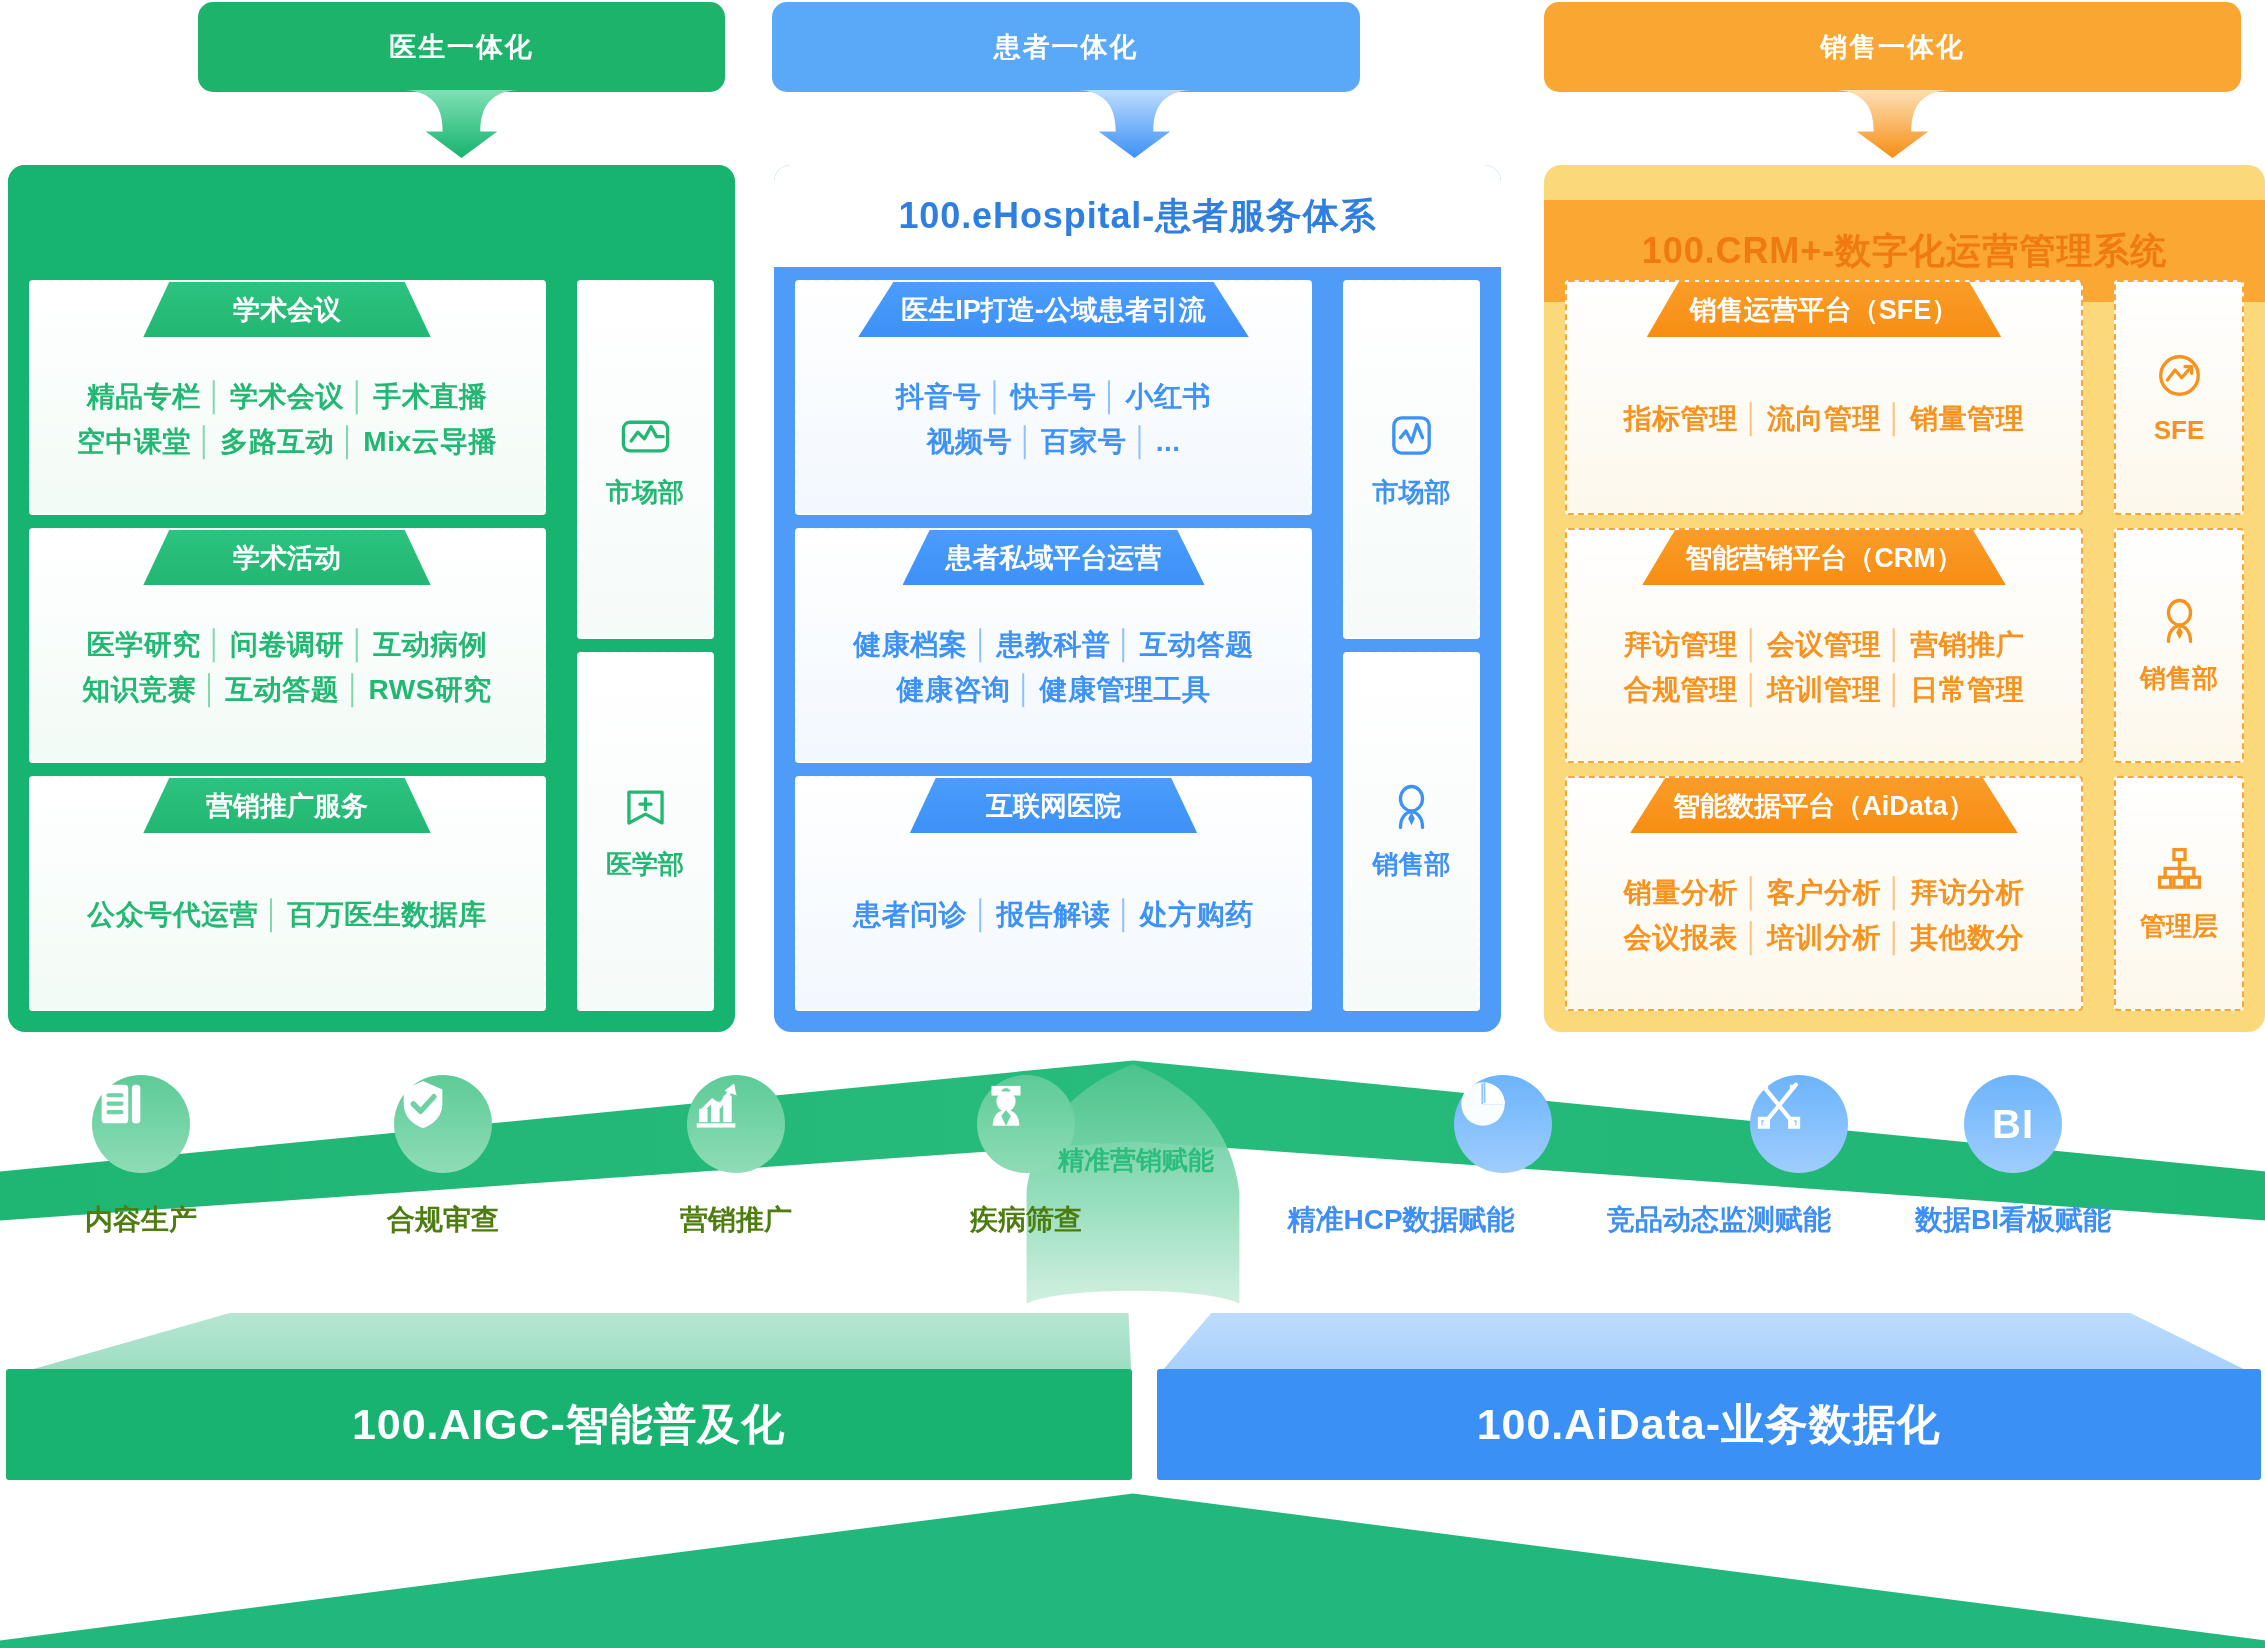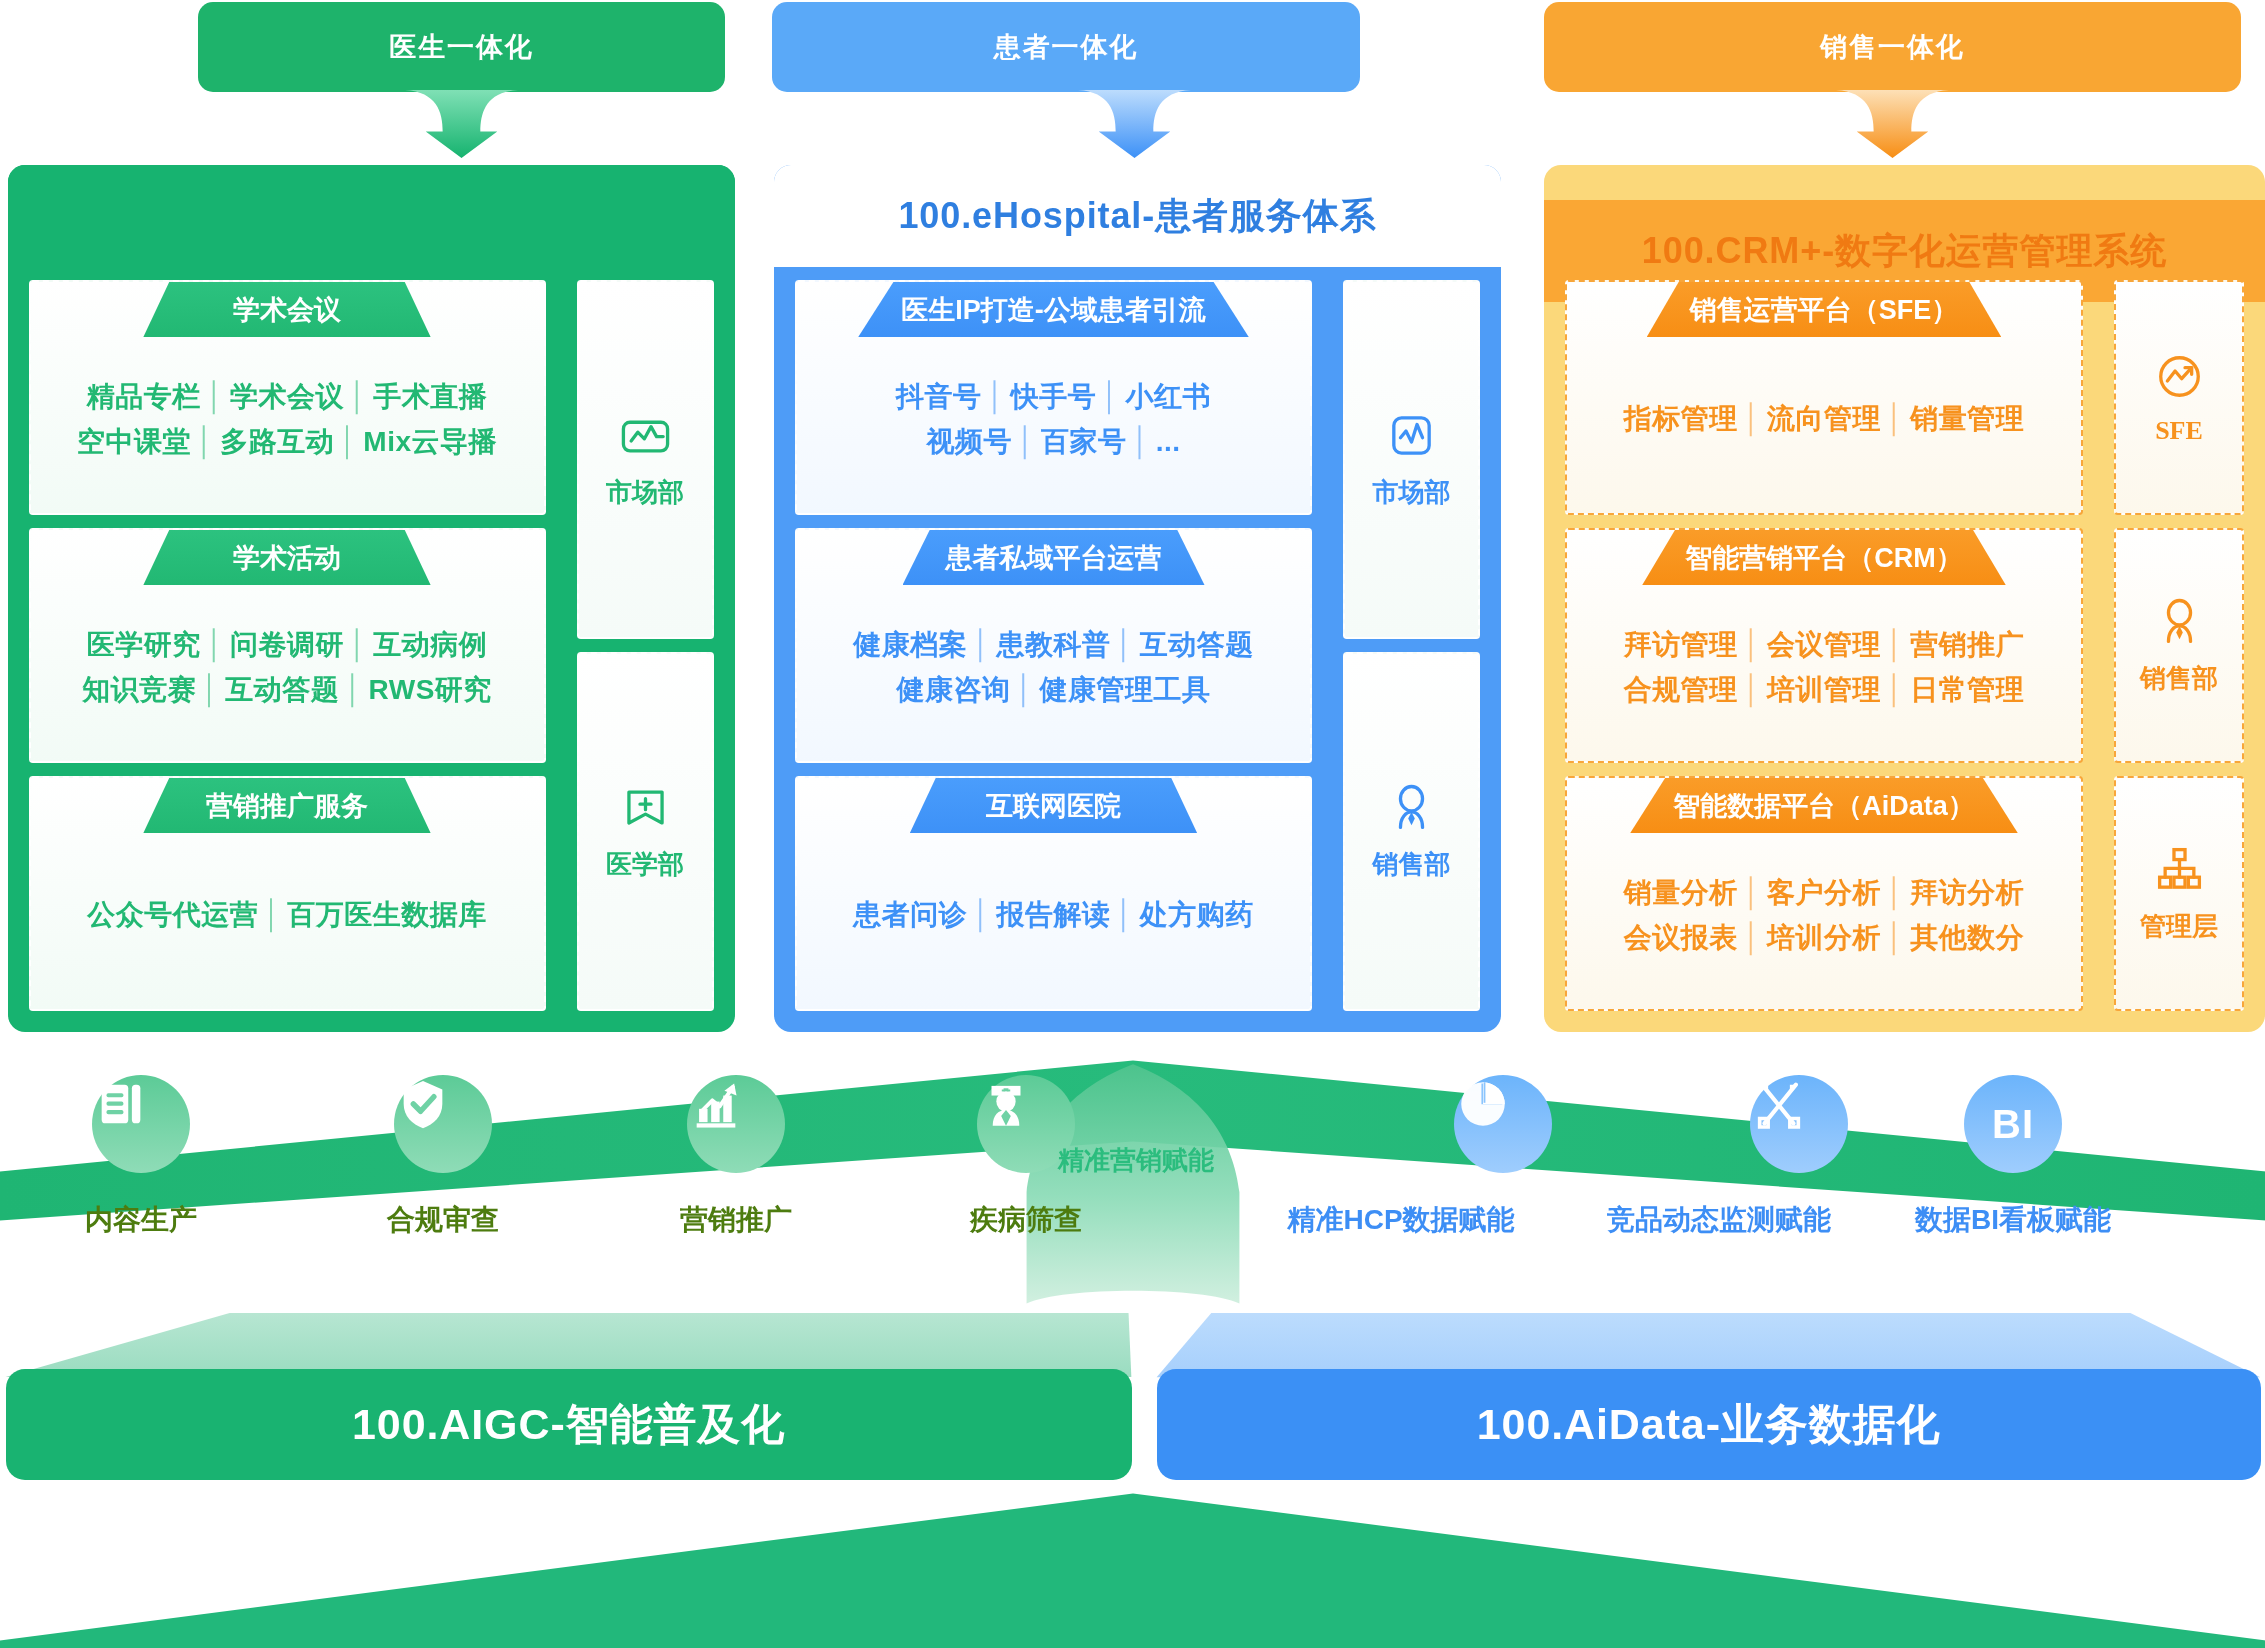--- a/index.html
+++ b/index.html
@@ -105,21 +105,20 @@
   .p-orange .card-lines .ln { color:#f7921e; }
   .sep { opacity: .55; padding: 0 5.6px; font-weight: 400; }
 
   
   .dept {
     flex: 1 1 0;
     border-radius: 3.8px;
     display:flex; flex-direction:column; align-items:center; justify-content:center;
     gap: 13px;
     background: linear-gradient(180deg,#ffffff 0%, #f5fbf8 100%);
-    font-family: Liberation Serif, serif;
   }
   .p-green  .dept { border: 2.8px dashed #ffffff; }
   .p-blue   .dept { border: 2.8px dashed #ffffff; }
   .p-orange .dept { border: 2.8px dashed #f8a63a; background: linear-gradient(180deg,#ffffff 0%, #fdf8ec 100%); }
   .dept .d-icon { width: 53px; height: 53px; display:block; }
   .dept .d-label { font-size: 26px; font-weight: 700; }
   .p-green  .dept .d-label { color:#22b873; }
   .p-blue   .dept .d-label { color:#3d91f7; }
   .p-orange .dept .d-label { color:#f7921e; }
 
@@ -156,21 +155,21 @@
     color:#2bbd7e;
     white-space: nowrap;
     transform: translateX(-50%);
   }
 
   
   .slab { position:absolute; }
   .slab .top-face { position:absolute; left:0; top:0; }
   .slab .front {
     position:absolute;
-    border-radius: 19px;
+    border-radius: 3px;
     display:flex; align-items:center; justify-content:center;
     color:#fff; font-size: 43px; font-weight: 700; letter-spacing: 0.9px;
   }
   #slabA { left: 0px;    top: 1311px; width: 1137px; height: 173px; }
   #slabB { left: 1151px; top: 1311px; width: 1115px; height: 173px; }
   #slabA .front { left: 5.6px; top: 58px; width: 1126px; height: 111px; background:#19b371; }
   #slabB .front { left: 5.6px; top: 58px; width: 1104px; height: 111px; background:#3b90f5; }
 
   .bottom-wedge { position:absolute; left:0; top: 1484px; width:2266px; height: 165px; }
 </style>

